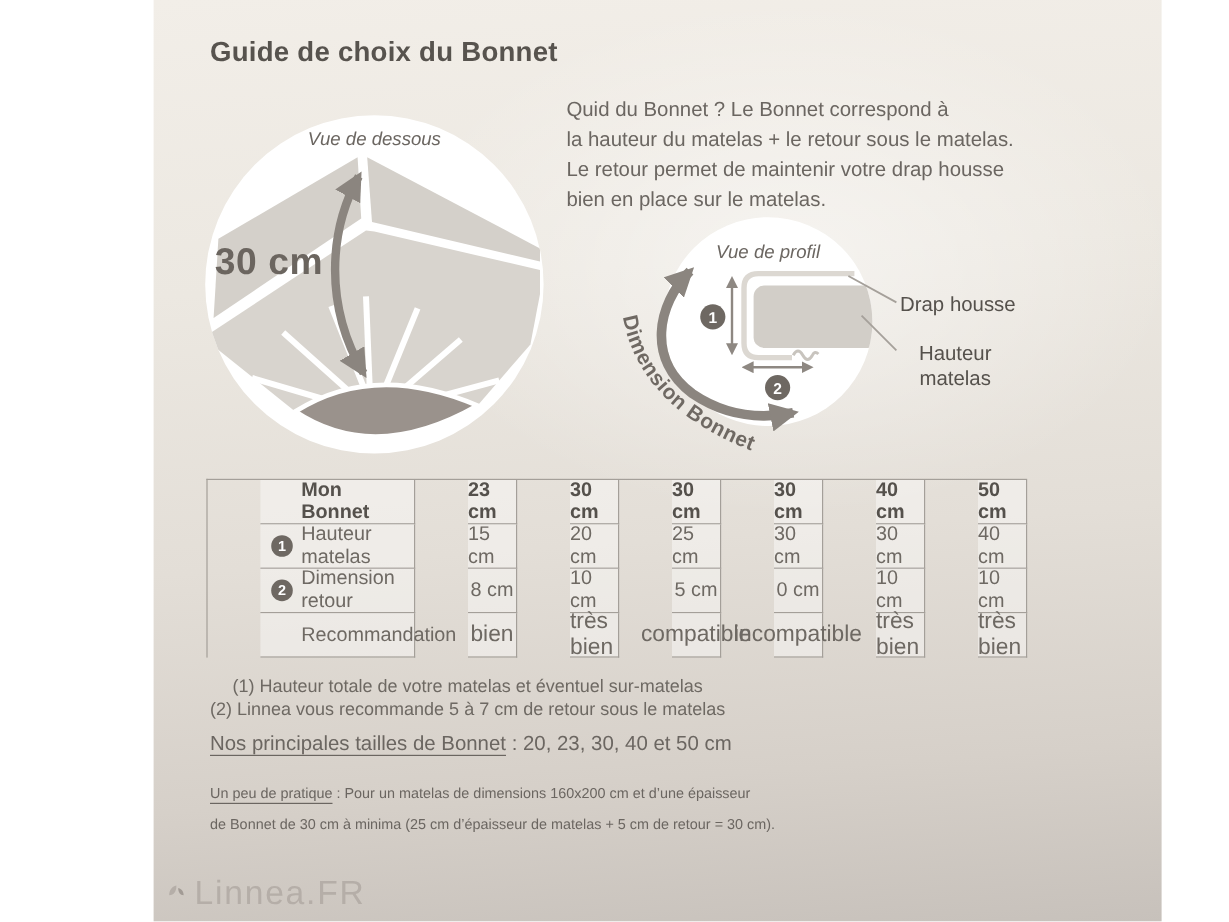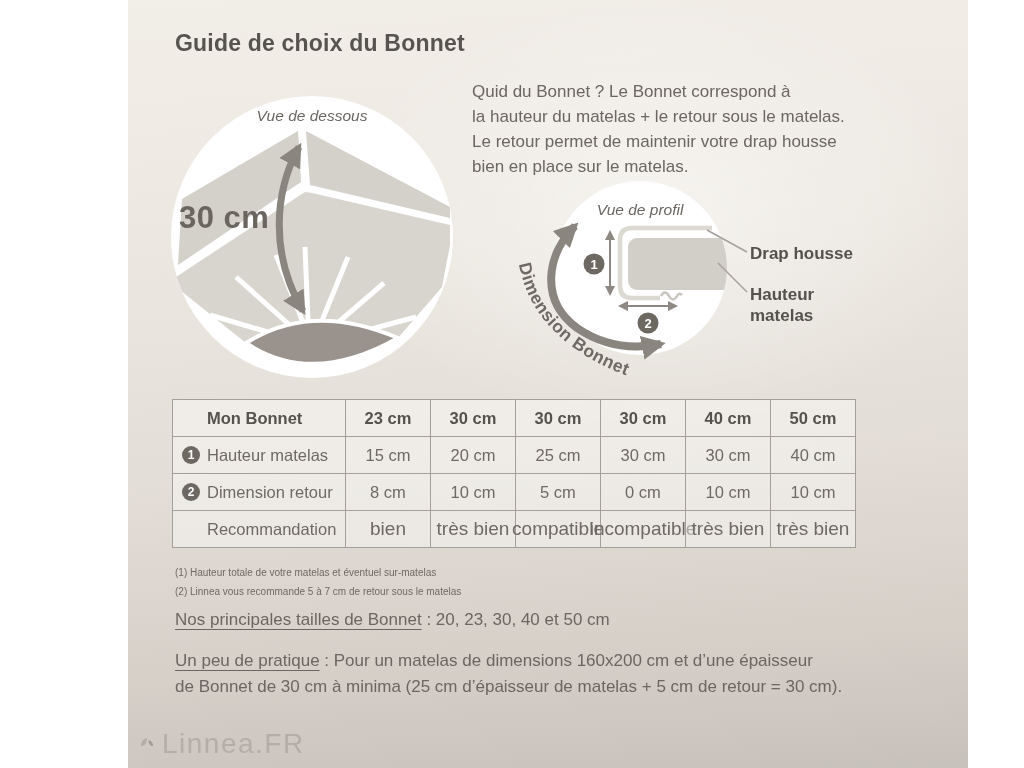--- a/index.html
+++ b/index.html
@@ -6,41 +6,41 @@
   body{width:1024px;height:768px;position:relative;overflow:hidden;
        font-family:"Liberation Sans","DejaVu Sans",sans-serif;}
   .canvas{position:absolute;left:128px;top:0;width:840px;height:768px;
     background:
       radial-gradient(ellipse 55% 40% at 63% 28%, rgba(255,255,255,0.50), rgba(255,255,255,0) 70%),
       linear-gradient(176deg,#f2eee8 0%,#ece8e1 30%,#e3ded7 58%,#d6d0c9 82%,#c7c1bb 100%);}
   .abs{position:absolute;}
   .title{left:47px;top:30px;font-size:23px;font-weight:bold;color:#57534e;letter-spacing:0.2px;}
   .intro{left:344px;top:79px;width:430px;font-size:17px;line-height:25px;color:#6b6661;}
   .intro span{display:block;}
-  .label-strong{font-size:17px;font-weight:bold;color:#55514c;line-height:21px;}
+  .label-strong{font-size:17px;font-weight:normal;color:#55514c;line-height:21px;text-align:center;}
   .sheet-label{left:622px;top:243px;}
   .mattress-label{left:622px;top:284px;width:92px;}
   
   .btable{left:44px;top:399px;display:grid;grid-template-columns:173px repeat(6,85px);
           border-top:1px solid #a49f99;border-left:1px solid #a49f99;}
   .tc{height:36px;border-right:1px solid #a49f99;border-bottom:1px solid #a49f99;
       background:rgba(255,255,255,0.42);display:flex;align-items:center;justify-content:center;
-      font-size:16.5px;color:#6e6963;}
+      font-size:16.5px;color:#6e6963;margin-left:44px;}
   .tc.first{justify-content:flex-start;padding-left:9px;gap:7px;}
   .tc.th{font-weight:bold;color:#55514c;}
   .tc.small{font-size:19px;}
   .badge{width:18px;height:18px;border-radius:50%;background:#6e6862;color:#ffffff;
          font-size:12px;font-weight:bold;display:flex;align-items:center;justify-content:center;
          flex:0 0 18px;}
   .badge.hide{visibility:hidden;}
-  .notes{left:47px;top:563px;font-size:10px;line-height:19px;color:#6e6963;}
+  .notes{left:47px;top:563px;font-size:15px;line-height:19px;color:#6e6963;text-align:center;}
   .notes span{display:block;}
   .sizes{left:47px;top:610px;font-size:17px;color:#6b6661;}
   .uline{text-decoration:underline;text-underline-offset:4px;}
-  .practice{left:47px;top:648px;width:690px;font-size:17px;line-height:26px;color:#6b6661;}
+  .practice{left:47px;top:648px;width:690px;font-size:12px;line-height:26px;color:#6b6661;}
   .practice .bl{display:block;}
   .logo{left:12px;top:728px;display:flex;align-items:center;gap:6px;color:#b5aea8;
         font-size:28px;letter-spacing:1.5px;}
   .diagram-caption{font-style:italic;}
 </style>
 </head>
 <body>
 
 <div class="canvas">
 

